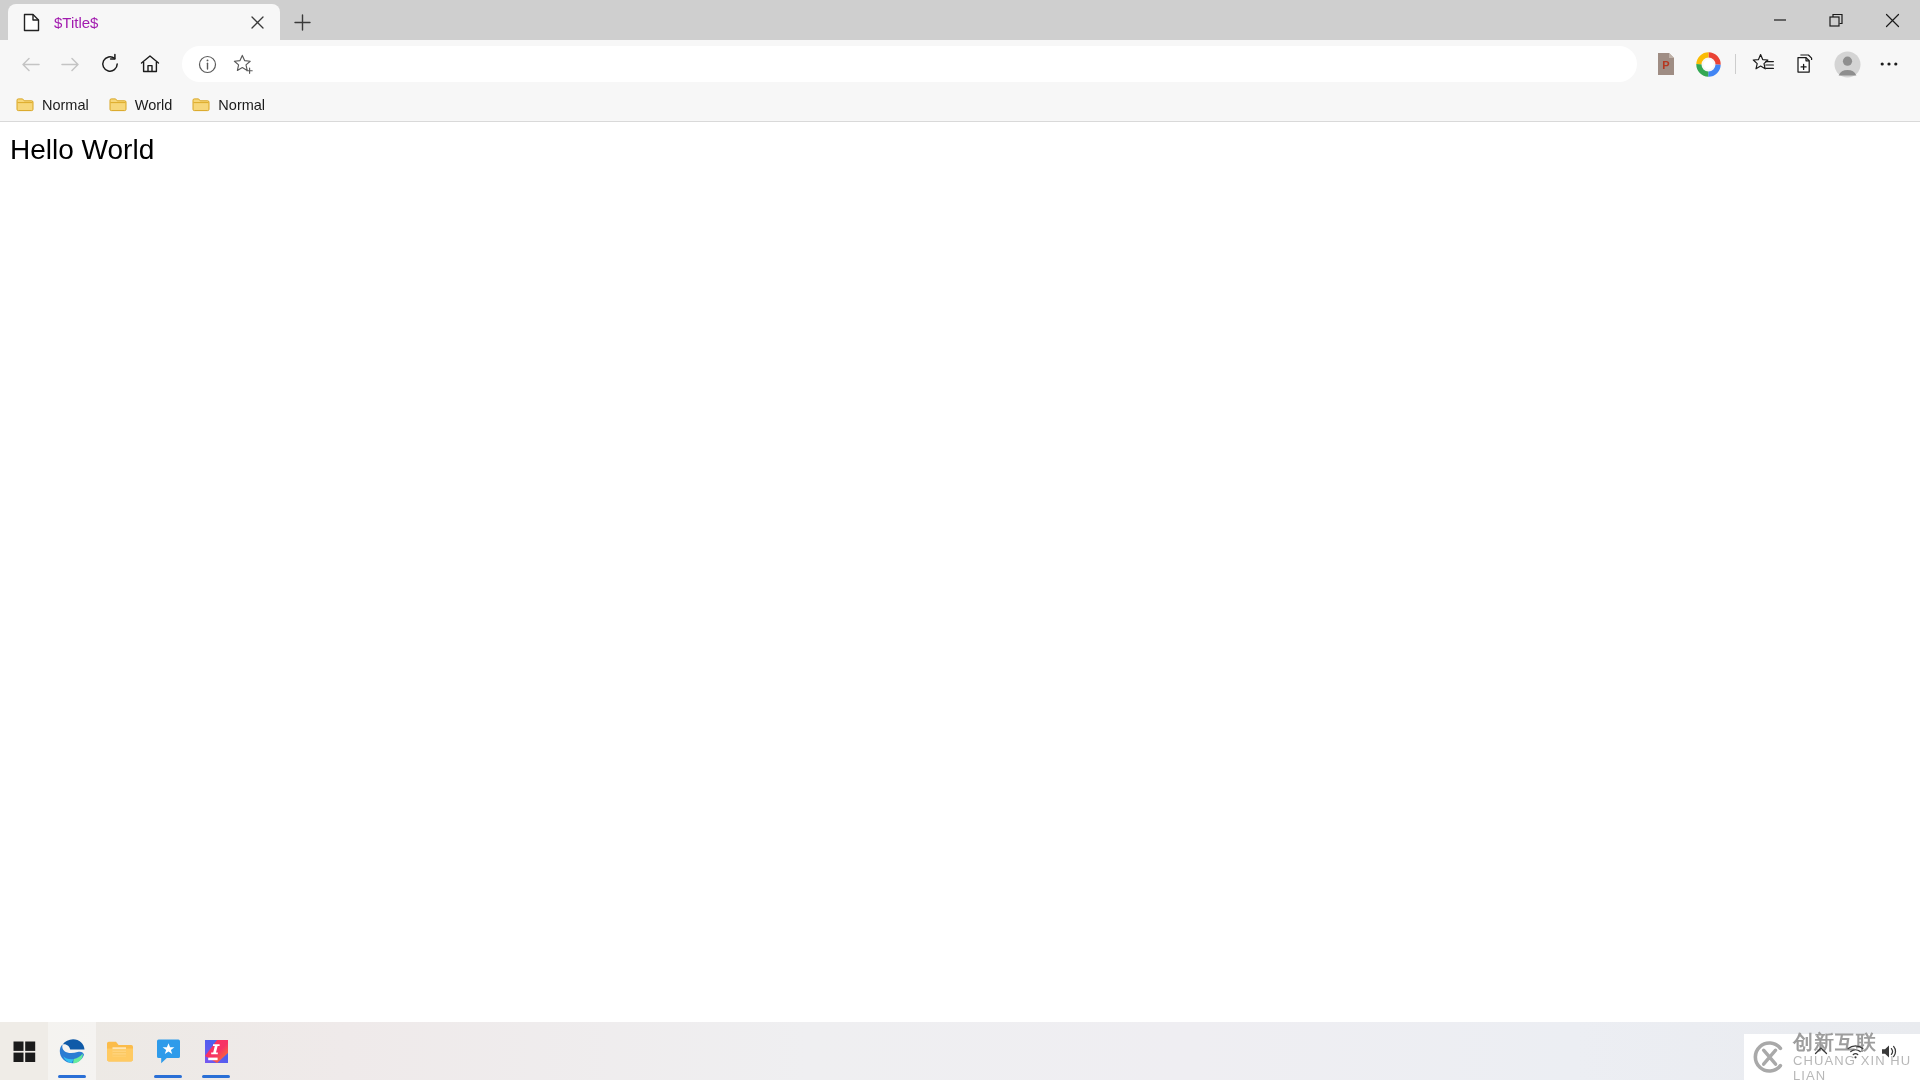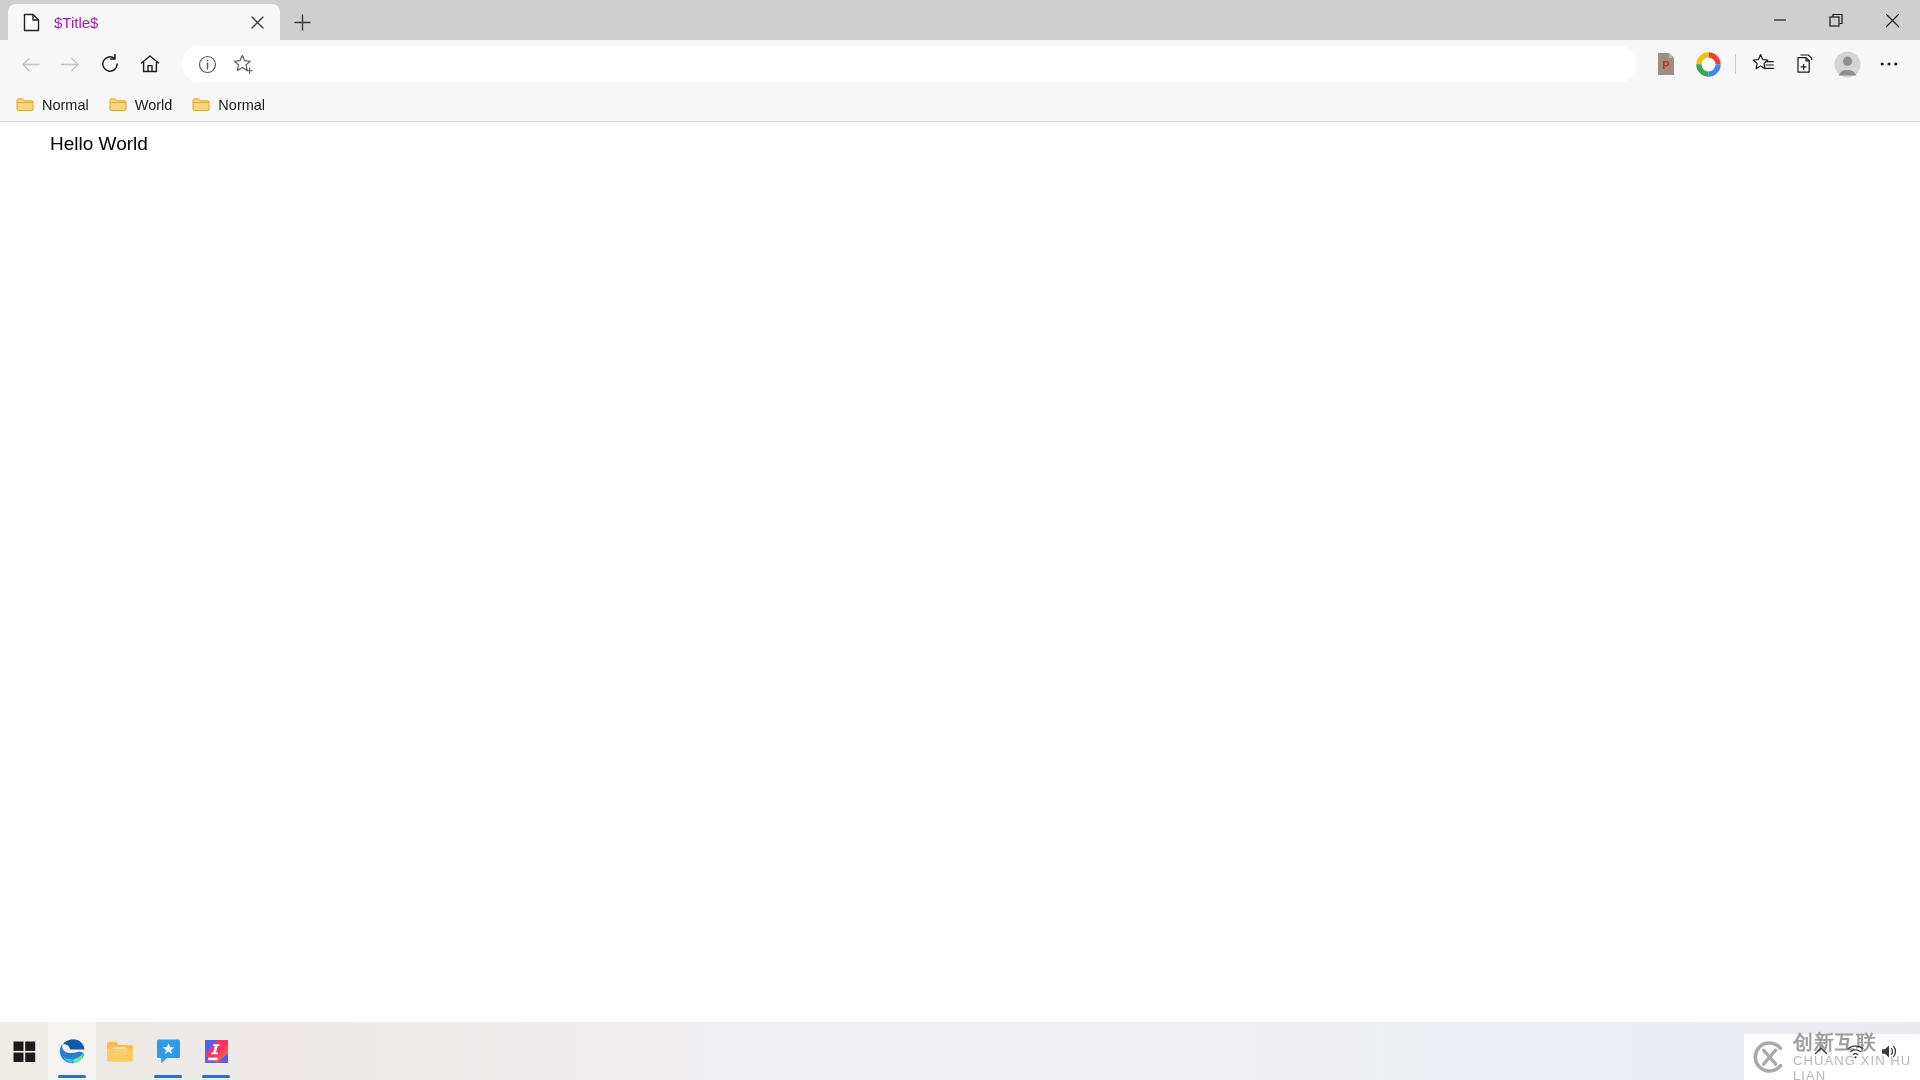--- a/index.html
+++ b/index.html
@@ -162,25 +162,24 @@
   .page {
     position: absolute;
     top: 122px;
     left: 0;
     right: 0;
     bottom: 58px;
     background: #ffffff;
     padding: 10px 10px;
   }
   .page-text {
-    font-size: 19px;
+    font-size: 28px;
     color: #000000;
     font-family: "Liberation Sans", sans-serif;
     line-height: 1.25;
-    margin-left: 40px;
   }
 
   
   .taskbar {
     position: absolute;
     left: 0; right: 0; bottom: 0;
     height: 58px;
     background: linear-gradient(90deg,#ece9e3 0%,#efeaea 18%,#efeff1 42%,#efeef2 62%,#eceef3 82%,#e9ebef 100%);
     display: flex;
     align-items: center;

